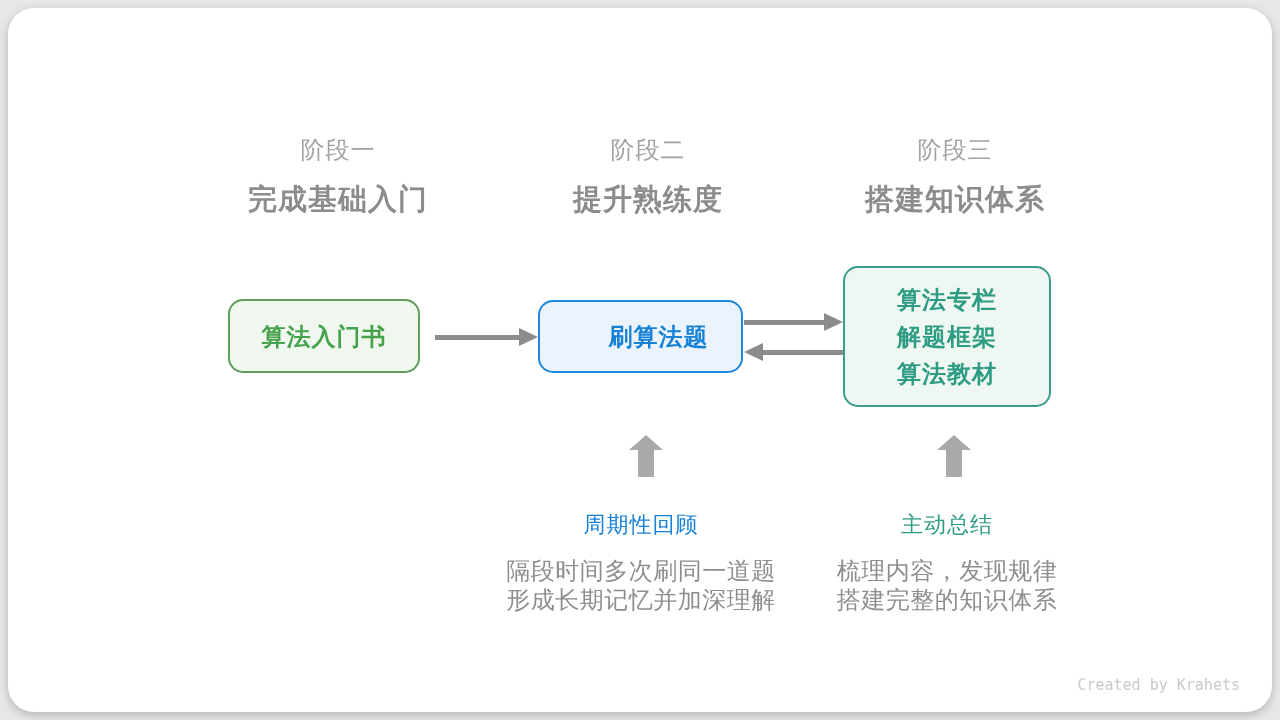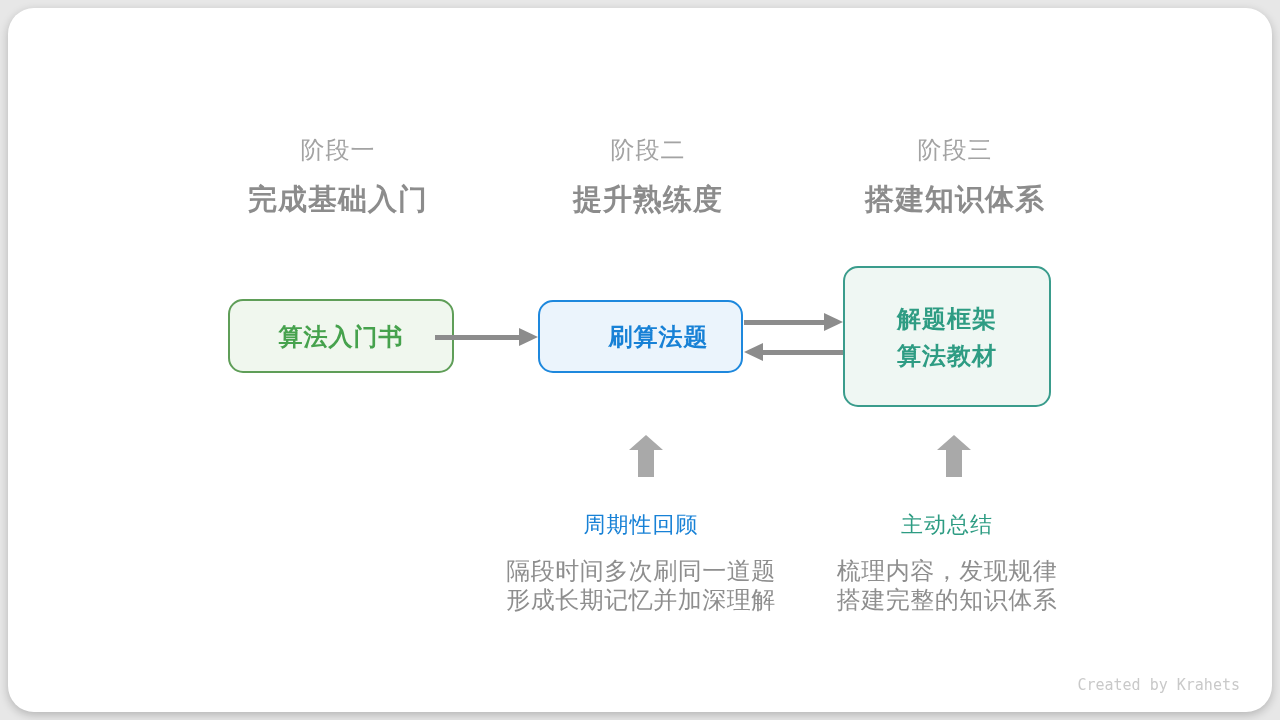--- a/index.html
+++ b/index.html
@@ -102,29 +102,30 @@
 
   <div class="abs stage-label" style="left:220px; top:126px;">阶段一</div>
   <div class="abs stage-subtitle" style="left:200px; top:172px;">完成基础入门</div>
 
   <div class="abs stage-label" style="left:530px; top:126px;">阶段二</div>
   <div class="abs stage-subtitle" style="left:510px; top:172px;">提升熟练度</div>
 
   <div class="abs stage-label" style="left:837px; top:126px;">阶段三</div>
   <div class="abs stage-subtitle" style="left:817px; top:172px;">搭建知识体系</div>
 
-  <div class="abs node node-green" style="left:220px; top:291px; width:226px; height:74px;">
+  <div class="abs node node-green" style="left:220px; top:291px; width:192px; height:74px;">
     <div class="node-line">算法入门书</div>
   </div>
 
   <div class="abs node node-blue" style="left:530px; top:292px; width:205px; height:73px;padding-left:36px;">
     <div class="node-line">刷算法题</div>
   </div>
 
   <div class="abs node node-teal" style="left:835px; top:258px; width:208px; height:141px;">
+    <div class="node-line">算法专栏</div>
     <div class="node-line">解题框架</div>
     <div class="node-line">算法教材</div>
   </div>
 
   <div class="abs h-arrow" style="left:427px; top:320px;">
     <div class="shaft" style="width:84px;"></div>
       <div class="head-right"></div>
   </div>
 
   <div class="abs h-arrow" style="left:736px; top:305px;">

